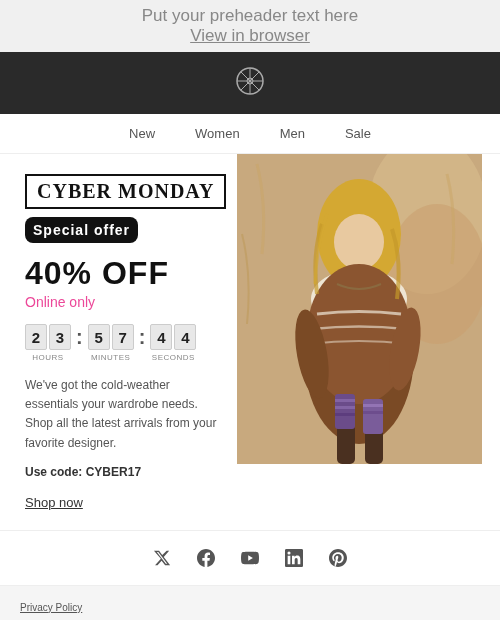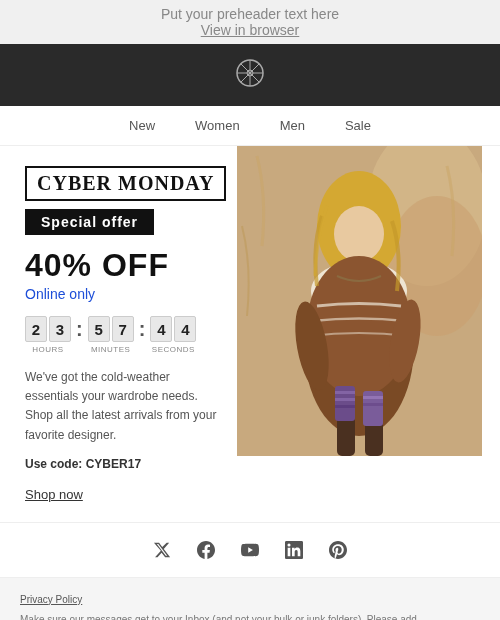--- a/index.html
+++ b/index.html
@@ -7,21 +7,21 @@
       font-family: Arial, sans-serif;
       background: #f0f0f0;
       width: 500px;
       min-height: 620px;
       font-size: 13px;
       color: #333;
     }
     .preheader {
       text-align: center;
       padding: 6px 10px;
-      font-size: 14px;
+      font-size: 17px;
       color: #888;
       background: #f0f0f0;
     }
     .preheader a { color: #888; text-decoration: underline; }
     .header {
       background: #2a2a2a;
       display: flex;
       align-items: center;
       justify-content: center;
       padding: 14px 20px;
@@ -71,35 +71,36 @@
       border: 2px solid #111;
       padding: 4px 10px;
       margin-bottom: 8px;
       white-space: nowrap;
     }
     .special-offer-badge {
       background: #111;
       color: #fff;
       font-size: 14px;
       font-weight: bold;
-      padding: 5px 16px;
+      padding: 5px 8px;
       margin-bottom: 12px;
       letter-spacing: 1px;
+      border-radius: 8px;
     }
     .discount-text {
       font-size: 32px;
       font-weight: bold;
       color: #111;
       margin-bottom: 2px;
       letter-spacing: 1px;
       text-align: center;
     }
     .online-only {
       font-size: 14px;
-      color: #1d4ed8;
+      color: #ec4899;
       margin-bottom: 14px;
     }
     .countdown {
       display: flex;
       align-items: flex-start;
       gap: 4px;
       margin-bottom: 14px;
     }
     .time-block {
       display: flex;

